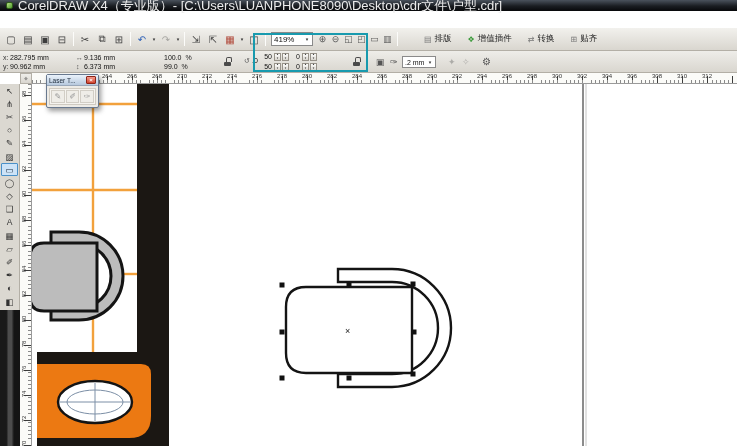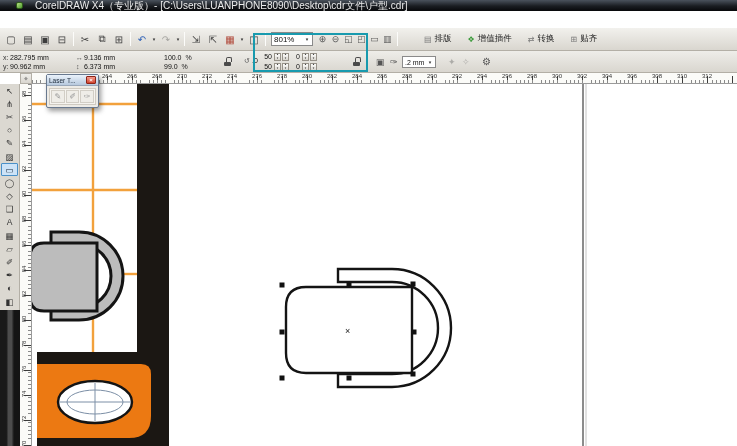--- a/index.html
+++ b/index.html
@@ -3,22 +3,22 @@
 <meta charset="utf-8">
 <style>
   *{box-sizing:border-box;margin:0;padding:0}
   html,body{background:#555}
   #app{position:relative;width:737px;height:446px;overflow:hidden;background:#fff;
        font-family:"Liberation Sans",sans-serif;cursor:default}
 
   
   .titlebar{position:absolute;left:0;top:0;width:737px;height:11px;
     background:linear-gradient(#4a525c,#1a1d22 55%,#07080a);
-    display:flex;align-items:center;gap:12px;padding:0 16px;
-    color:#ececec;font-size:10px;white-space:nowrap}
+    display:flex;align-items:center;gap:5px;padding:0 6px;
+    color:#ececec;font-size:13px;white-space:nowrap}
   .app-icon{width:7px;height:7px;border-radius:2px;flex:0 0 auto;
     background:linear-gradient(135deg,#b8e086,#4e9a2e);border:1px solid #2e5c18}
 
   
   .menubar{position:absolute;left:0;top:11px;width:737px;height:16px;background:#070707;
     display:flex;align-items:center;padding-left:4px;color:#e2e2e2;font-size:8.5px}
   .menu-item{padding:2px 8px}
 
   
   .toolbar{position:absolute;left:0;top:27px;width:737px;height:24px;
@@ -137,21 +137,21 @@
         <div class="drop">▾</div>
         <div class="sep"></div>
         <div class="tbtn">⇲</div>
         <div class="tbtn">⇱</div>
         <div class="tbtn" style="color: rgb(176, 72, 58);">▦</div>
         <div class="drop">▾</div>
         <div class="tbtn">◫</div>
         <div class="sep"></div>
       </div>
     <div class="combo">
-      <span>801%</span>
+      <span>419%</span>
       <span class="drop">▾</span>
     </div>
     <div id="tb-zoomicons" style="display:flex;align-items:center">
         <div class="tbtn sm">⊕</div>
         <div class="tbtn sm">⊖</div>
         <div class="tbtn sm">◱</div>
         <div class="tbtn sm">◰</div>
         <div class="tbtn sm">▭</div>
         <div class="tbtn sm">▥</div>
       </div>

